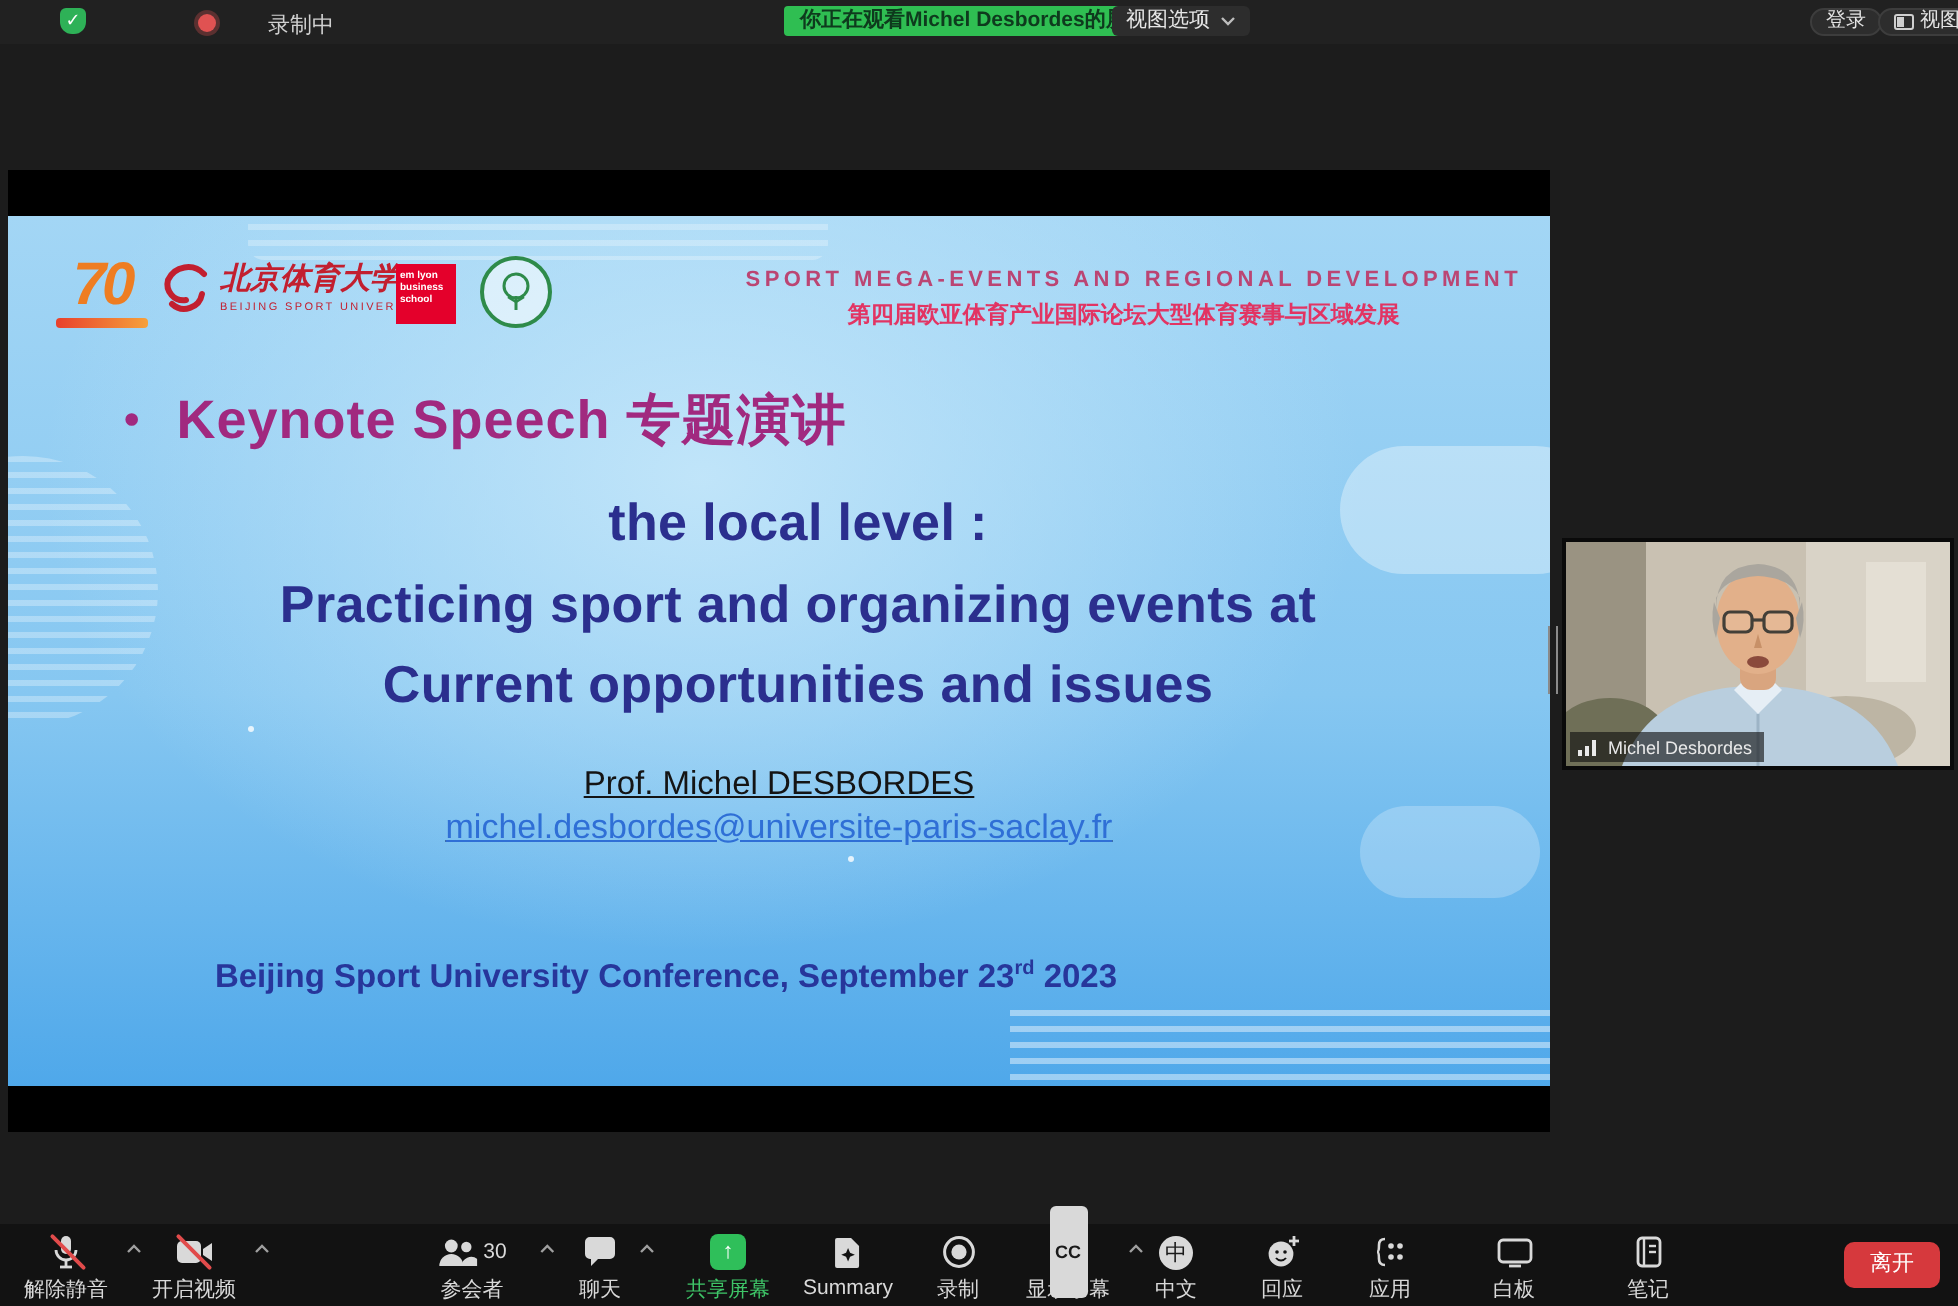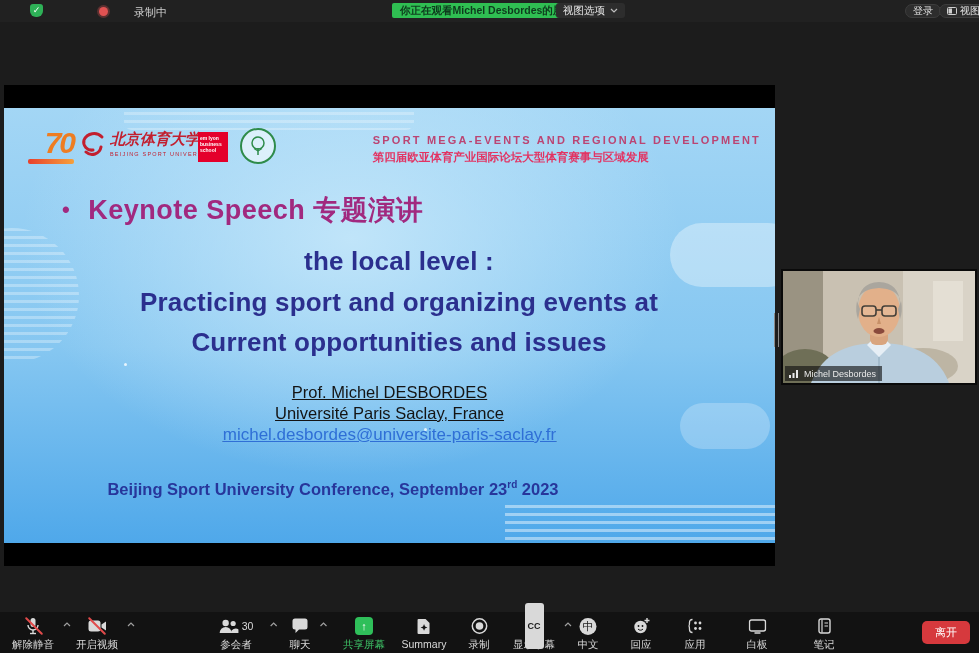--- a/index.html
+++ b/index.html
@@ -22,29 +22,29 @@
       linear-gradient(180deg,#a3d6f5 0%, #86c7f1 55%, #4fa8ea 100%); }
   .stripes { background-image:repeating-linear-gradient(180deg, rgba(255,255,255,.55) 0 3px, rgba(255,255,255,0) 3px 8px); position:absolute; }
   .decor-circle { left:-60px; top:120px; width:135px; height:135px; border-radius:50%; opacity:.55; }
   .decor-top { left:120px; top:-4px; width:290px; height:26px; border-radius:8px; opacity:.5; }
   .decor-bottom { right:-10px; bottom:-2px; width:280px; height:40px; opacity:.8; }
   .cloud { position:absolute; background:rgba(255,255,255,.35); border-radius:50px; }
   .sparkle { position:absolute; width:3px; height:3px; background:#fff; border-radius:50%; opacity:.8; }
 
   
   .logo-70 { position:absolute; left:24px; top:20px; width:46px; text-align:center; }
-  .logo-70 .num { font-size:30px; font-weight:bold; font-style:italic; color:#ee7d22; line-height:30px; letter-spacing:-2px;text-align:right; }
+  .logo-70 .num { font-size:30px; font-weight:bold; font-style:italic; color:#ee7d22; line-height:30px; letter-spacing:-2px; }
   .logo-70 .ribbon { margin-top:1px; height:5px; background:linear-gradient(90deg,#e8402c,#f6a13b); border-radius:2px; }
   .logo-bsu { position:absolute; left:76px; top:22px; display:flex; align-items:center; gap:4px; }
   .bsu-cn { font-family:"DejaVu Serif", serif; font-size:15px; font-weight:bold; font-style:italic; color:#c21f2f; white-space:nowrap; }
   .bsu-en { font-size:5.5px; letter-spacing:1.2px; color:#c21f2f; margin-top:2px; text-align:center; }
   .logo-em { position:absolute; left:194px; top:24px; width:30px; height:30px; background:#e4002b; color:#fff; font-size:5px; line-height:6px; padding:3px 2px; font-weight:bold; }
   .logo-green { position:absolute; left:236px; top:20px; width:36px; height:36px; border:2px solid #2e8b4a; border-radius:50%; display:flex; align-items:center; justify-content:center; background:rgba(255,255,255,.55); }
 
-  .hdr { position:absolute; right:14px; top:26px; text-align:left; }
+  .hdr { position:absolute; right:14px; top:26px; text-align:center; }
   .hdr-en { font-size:11px; font-weight:600; letter-spacing:2.2px; color:#bb4573; white-space:nowrap; }
   .hdr-cn { font-size:11.5px; font-weight:bold; color:#e23463; margin-top:4px; margin-right:10px; white-space:nowrap; }
 
   .keynote { position:absolute; left:58px; top:84px; font-size:27px; font-weight:600; color:#a1297f; letter-spacing:.5px; display:flex; align-items:center; }
   .keynote .bullet { font-size:22px; margin-right:18px; }
 
   .title { position:absolute; left:45px; width:700px; top:133px; text-align:center; color:#2b2f8e; font-weight:bold; font-size:26px; line-height:40.5px; letter-spacing:.2px; }
   .speaker { position:absolute; left:0; width:771px; top:274px; text-align:center; color:#141414; font-size:16.5px; line-height:21px;text-decoration:underline; }
   .speaker .email { color:#2f6fd6; text-decoration:underline; font-size:17px; }
   .slide-footer { position:absolute; left:0; width:658px; top:371px; text-align:center; color:#27369b; font-size:16.5px; font-weight:bold; }
@@ -145,21 +145,20 @@
     </div>
 
     <div class="title">
       <div>the local level :</div>
       <div>Practicing sport and organizing events at</div>
       <div>Current opportunities and issues</div>
     </div>
 
     <div class="speaker">
       <div>Prof. Michel DESBORDES</div>
-      <div>Université Paris Saclay, France</div>
       <div class="email">michel.desbordes@universite-paris-saclay.fr</div>
     </div>
 
     <div class="slide-footer"><span>Beijing Sport University Conference, September 23</span><sup>rd</sup><span> 2023</span></div>
   </div>
 </div>
 
 <div class="panel-handle"></div>
 
 <div class="video-tile">

